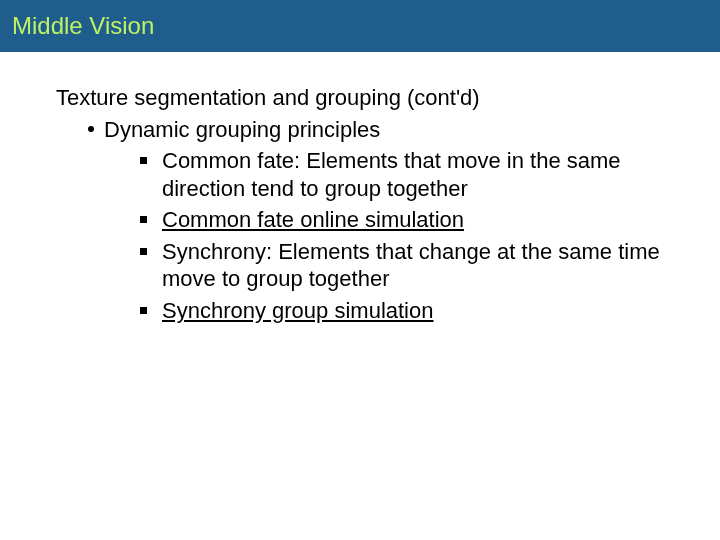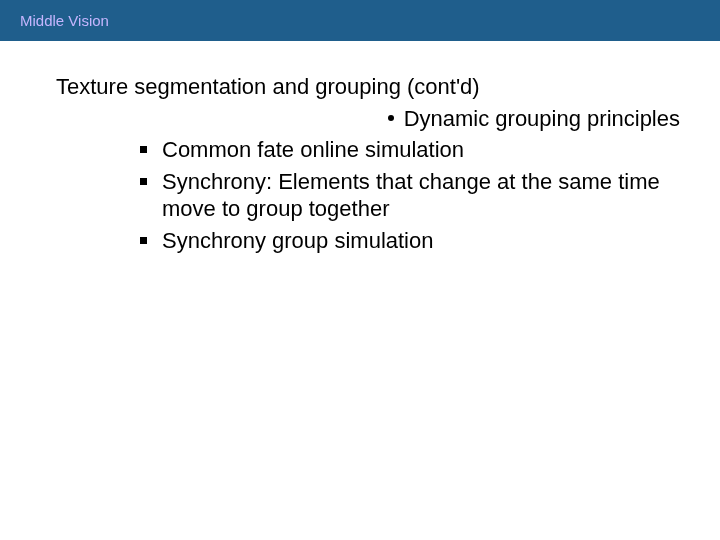--- a/index.html
+++ b/index.html
@@ -12,36 +12,35 @@
     color: #000000;
     overflow: hidden;
   }
   .slide {
     position: relative;
     width: 720px;
     height: 540px;
   }
   .title-bar {
     background: #1f5e8c;
-    color: #c4b5fd;
-    padding: 12px 8px 12px 20px;
-    font-size: 15px;
+    color: #bef264;
+    padding: 12px 8px 12px 12px;
+    font-size: 24px;
   }
   .body {
-    padding: 32px 40px 0 56px;
+    padding: 32px 56px 0 56px;
     font-size: 22px;
     line-height: 1.25;
   }
   .topic {
     margin: 0 0 4px 0;
   }
   .lvl1 {
     margin: 0 0 4px 32px;
     position: relative;
-    text-align: right;
   }
   .lvl1 .dot {
     display: inline-block;
     width: 6px;
     height: 6px;
     border-radius: 50%;
     background: #000;
     vertical-align: middle;
     margin-right: 10px;
     position: relative;
@@ -54,20 +53,21 @@
   }
   .lvl2 .sq {
     position: absolute;
     left: 0;
     top: 10px;
     width: 7px;
     height: 7px;
     background: #000;
   }
   .link {
+    text-decoration: underline;
     cursor: pointer;
   }
 </style>
 </head>
 <body>
 
 <div class="slide">
 
   <div class="title-bar">
     <span>Middle Vision</span>
@@ -78,20 +78,21 @@
     <div class="topic">
       <span>Texture segmentation and grouping (cont'd)</span>
     </div>
 
     <div class="lvl1">
       <span class="dot"></span><span>Dynamic grouping principles</span>
     </div>
 
     <div class="lvl2">
       <span class="sq"></span>
+      <span>Common fate: Elements that move in the same direction tend to group together</span>
     </div>
 
     <div class="lvl2">
       <span class="sq"></span>
       <span class="link">Common fate online simulation</span>
     </div>
 
     <div class="lvl2">
       <span class="sq"></span>
       <span>Synchrony: Elements that change at the same time move to group together</span>

